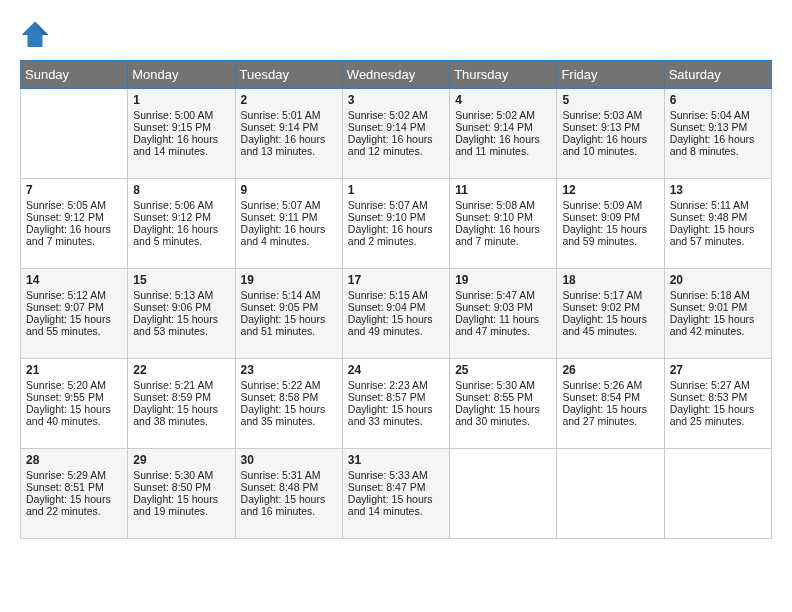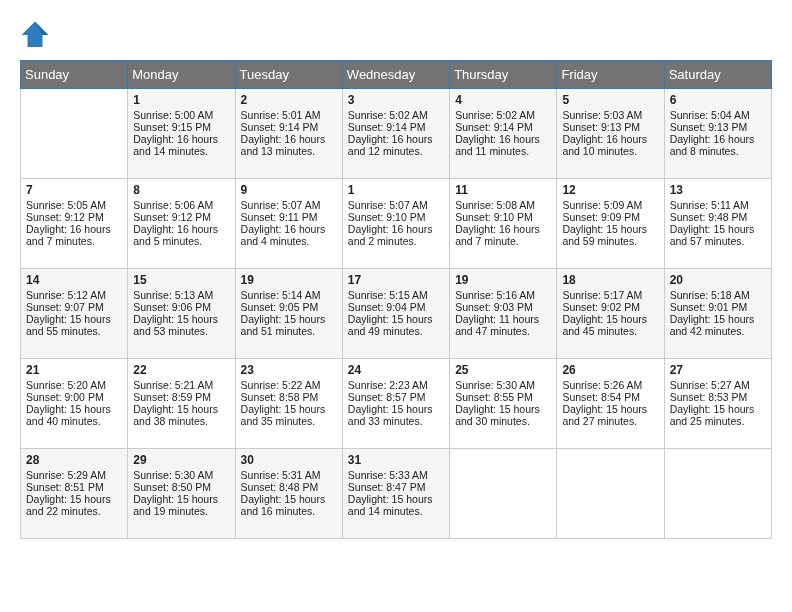--- a/index.html
+++ b/index.html
@@ -220,42 +220,42 @@
           <div>Daylight: 15 hours and 51 minutes.</div>
         </td>
         <td>
           <span class="day-number">17</span>
           <div>Sunrise: 5:15 AM</div>
           <div>Sunset: 9:04 PM</div>
           <div>Daylight: 15 hours and 49 minutes.</div>
         </td>
         <td>
           <span class="day-number">19</span>
-          <div>Sunrise: 5:16 AM</div>
+          <div>Sunrise: 5:47 AM</div>
           <div>Sunset: 9:03 PM</div>
           <div>Daylight: 11 hours and 47 minutes.</div>
         </td>
         <td>
           <span class="day-number">18</span>
           <div>Sunrise: 5:17 AM</div>
           <div>Sunset: 9:02 PM</div>
           <div>Daylight: 15 hours and 45 minutes.</div>
         </td>
         <td>
           <span class="day-number">20</span>
           <div>Sunrise: 5:18 AM</div>
           <div>Sunset: 9:01 PM</div>
           <div>Daylight: 15 hours and 42 minutes.</div>
         </td>
       </tr>
       <tr>
         <td>
           <span class="day-number">21</span>
           <div>Sunrise: 5:20 AM</div>
-          <div>Sunset: 9:00 PM</div>
+          <div>Sunset: 9:55 PM</div>
           <div>Daylight: 15 hours and 40 minutes.</div>
         </td>
         <td>
           <span class="day-number">22</span>
           <div>Sunrise: 5:21 AM</div>
           <div>Sunset: 8:59 PM</div>
           <div>Daylight: 15 hours and 38 minutes.</div>
         </td>
         <td>
           <span class="day-number">23</span>

